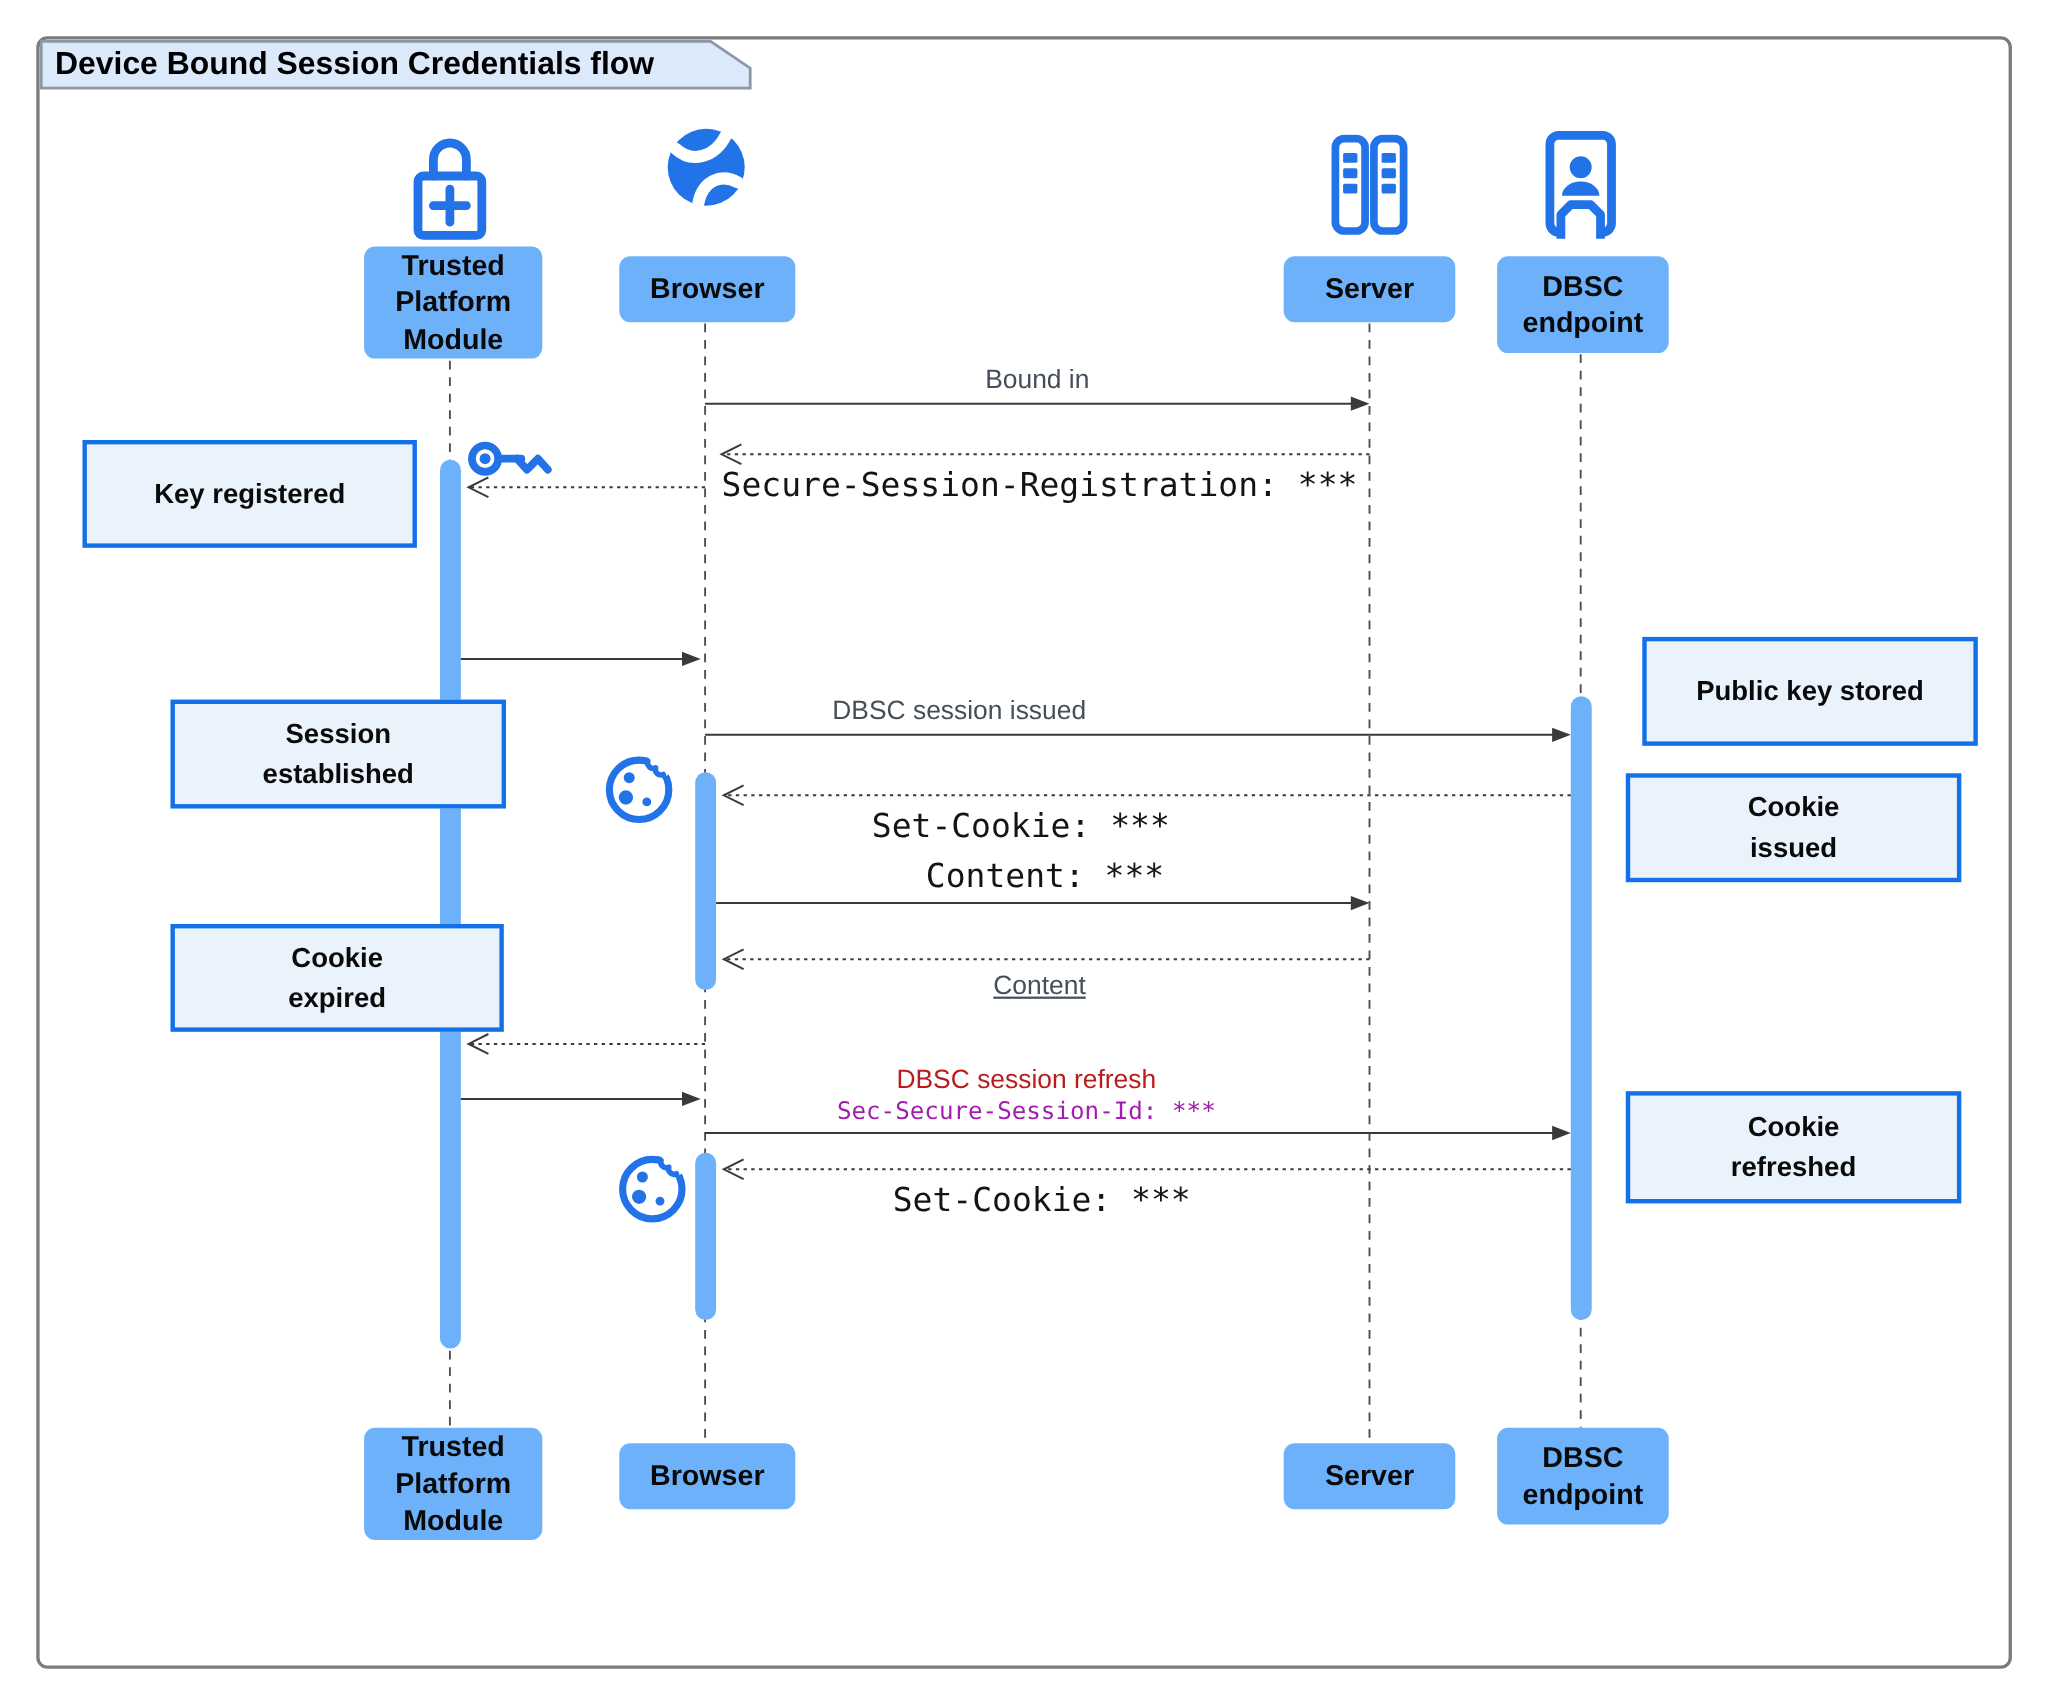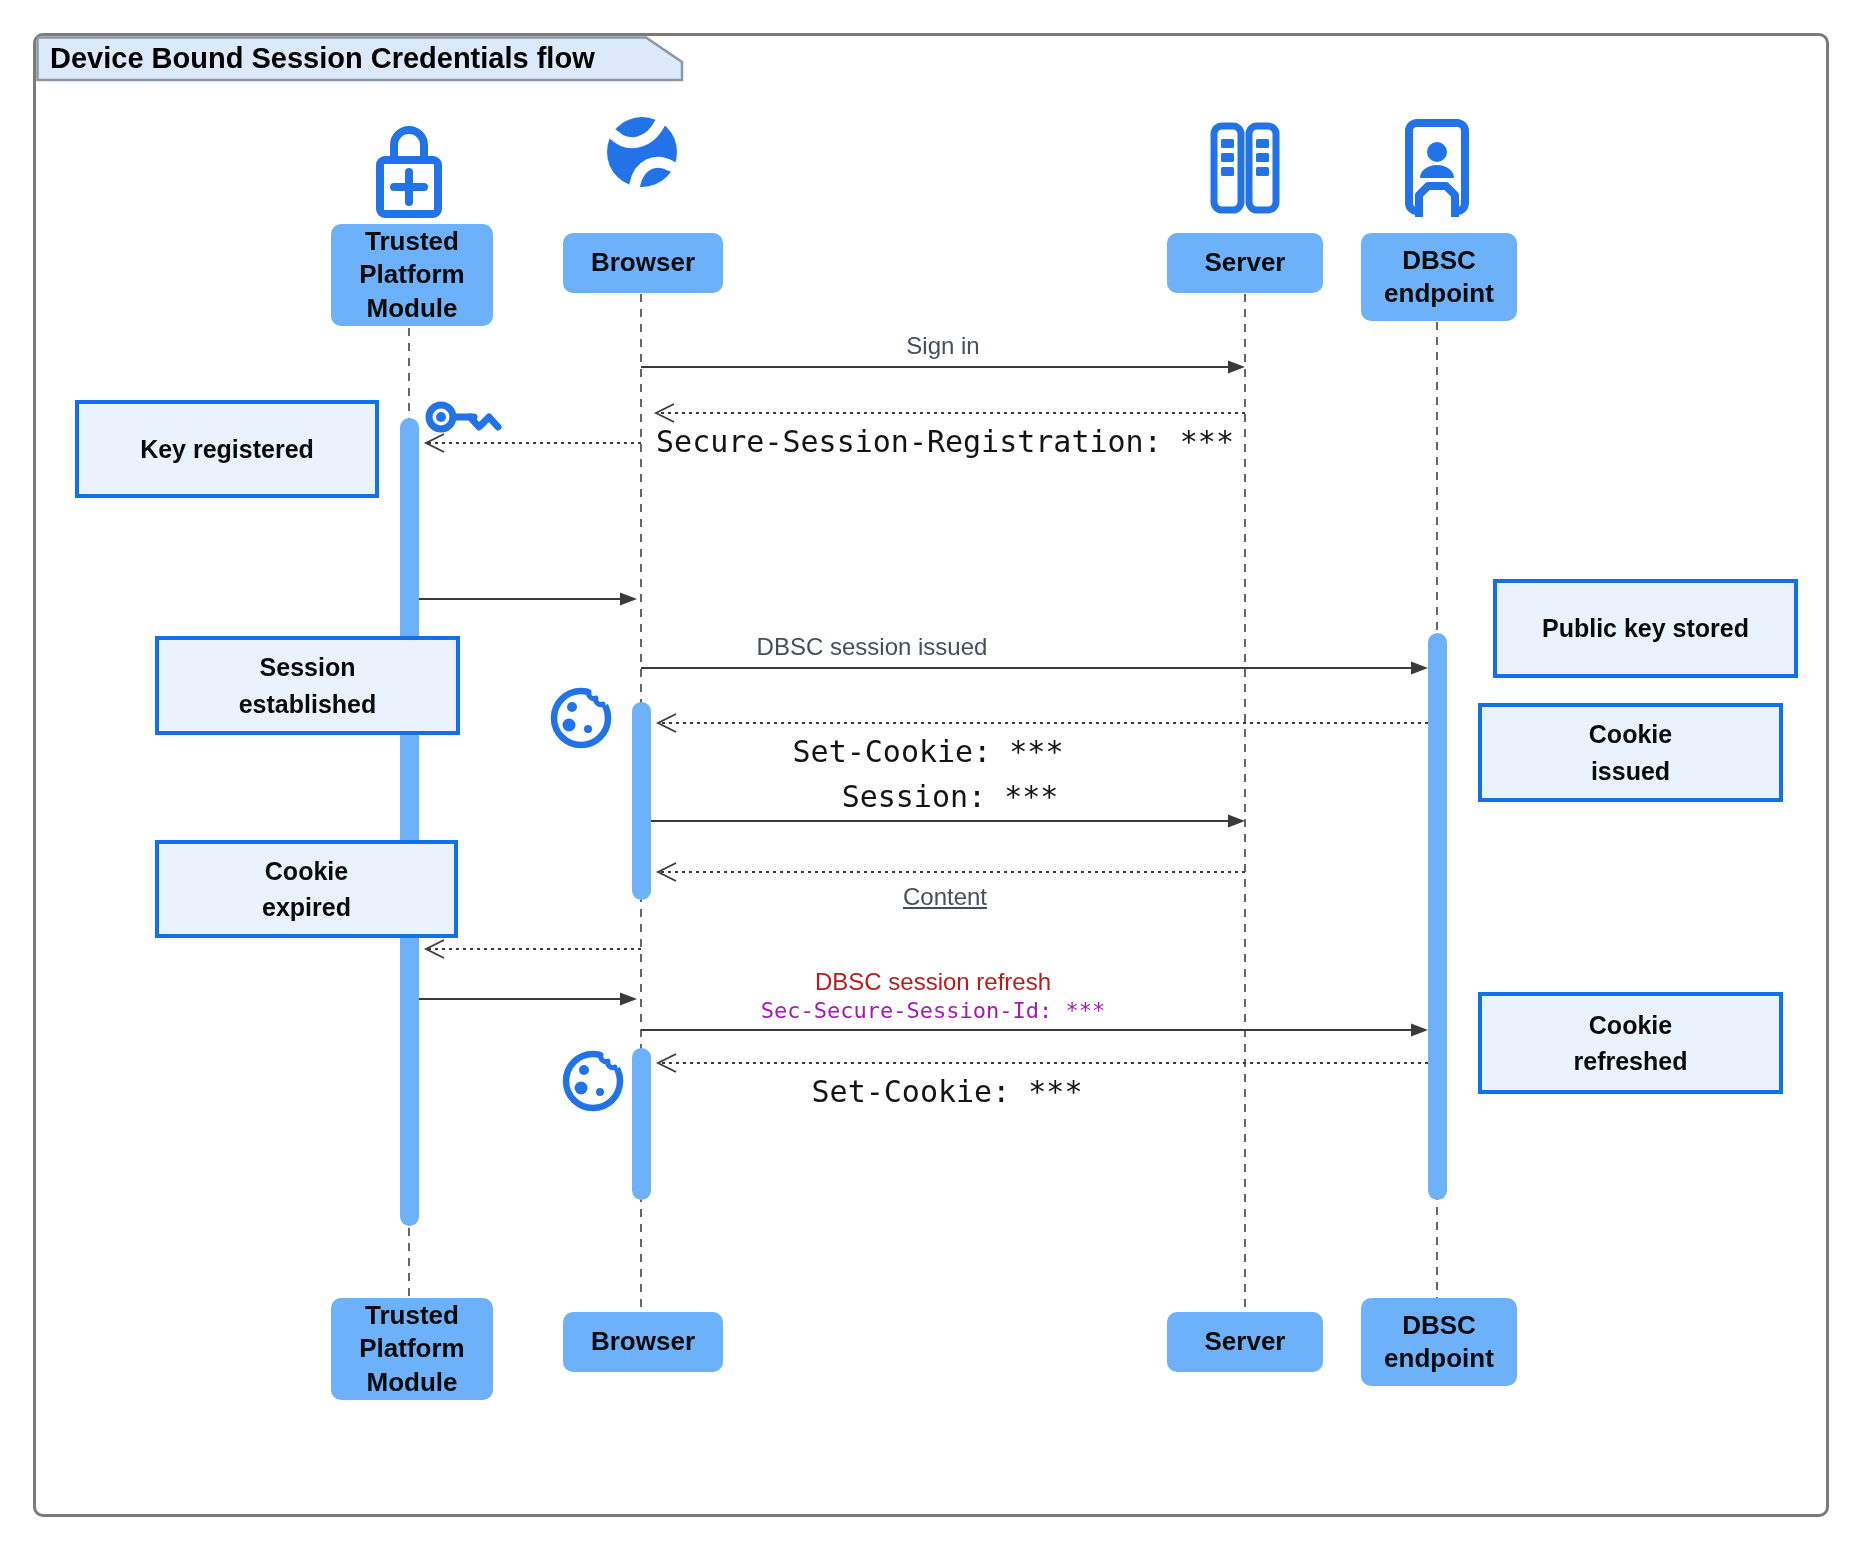--- a/index.html
+++ b/index.html
@@ -197,25 +197,25 @@
   <div class="note-box" style="left:155px;top:636px;width:297px;height:91px;">Session
 established</div>
   <div class="note-box" style="left:155px;top:840px;width:295px;height:90px;">Cookie
 expired</div>
   <div class="note-box" style="left:1478px;top:579px;width:297px;height:91px;margin-left:15px;">Public key stored</div>
   <div class="note-box" style="left:1478px;top:703px;width:297px;height:91px;">Cookie
 issued</div>
   <div class="note-box" style="left:1478px;top:992px;width:297px;height:94px;">Cookie
 refreshed</div>
 
-  <div class="msg msg-sans above" style="left:943px;top:360px;">Sign in</div>
+  <div class="msg msg-sans above" style="left:943px;top:360px;">Bound in</div>
   <div class="msg msg-mono below" style="left:945px;top:424px;">Secure-Session-Registration: ***</div>
   <div class="msg msg-sans above" style="left:872px;top:661px;">DBSC session issued</div>
   <div class="msg msg-mono below" style="left:928px;top:734px;">Set-Cookie: ***</div>
-  <div class="msg msg-mono above" style="left:950px;top:814px;">Session: ***</div>
+  <div class="msg msg-mono above" style="left:950px;top:814px;">Content: ***</div>
   <div class="msg msg-sans below" style="left:945px;top:883px;text-decoration:underline;">Content</div>
   <div class="msg-stack" style="left:933px;top:1023px;">
     <div class="l1">DBSC session refresh</div>
     <div class="l2">Sec-Secure-Session-Id: ***</div>
   </div>
   <div class="msg msg-mono below" style="left:947px;top:1074px;">Set-Cookie: ***</div>
 
 </div>
 
 </body></html>

